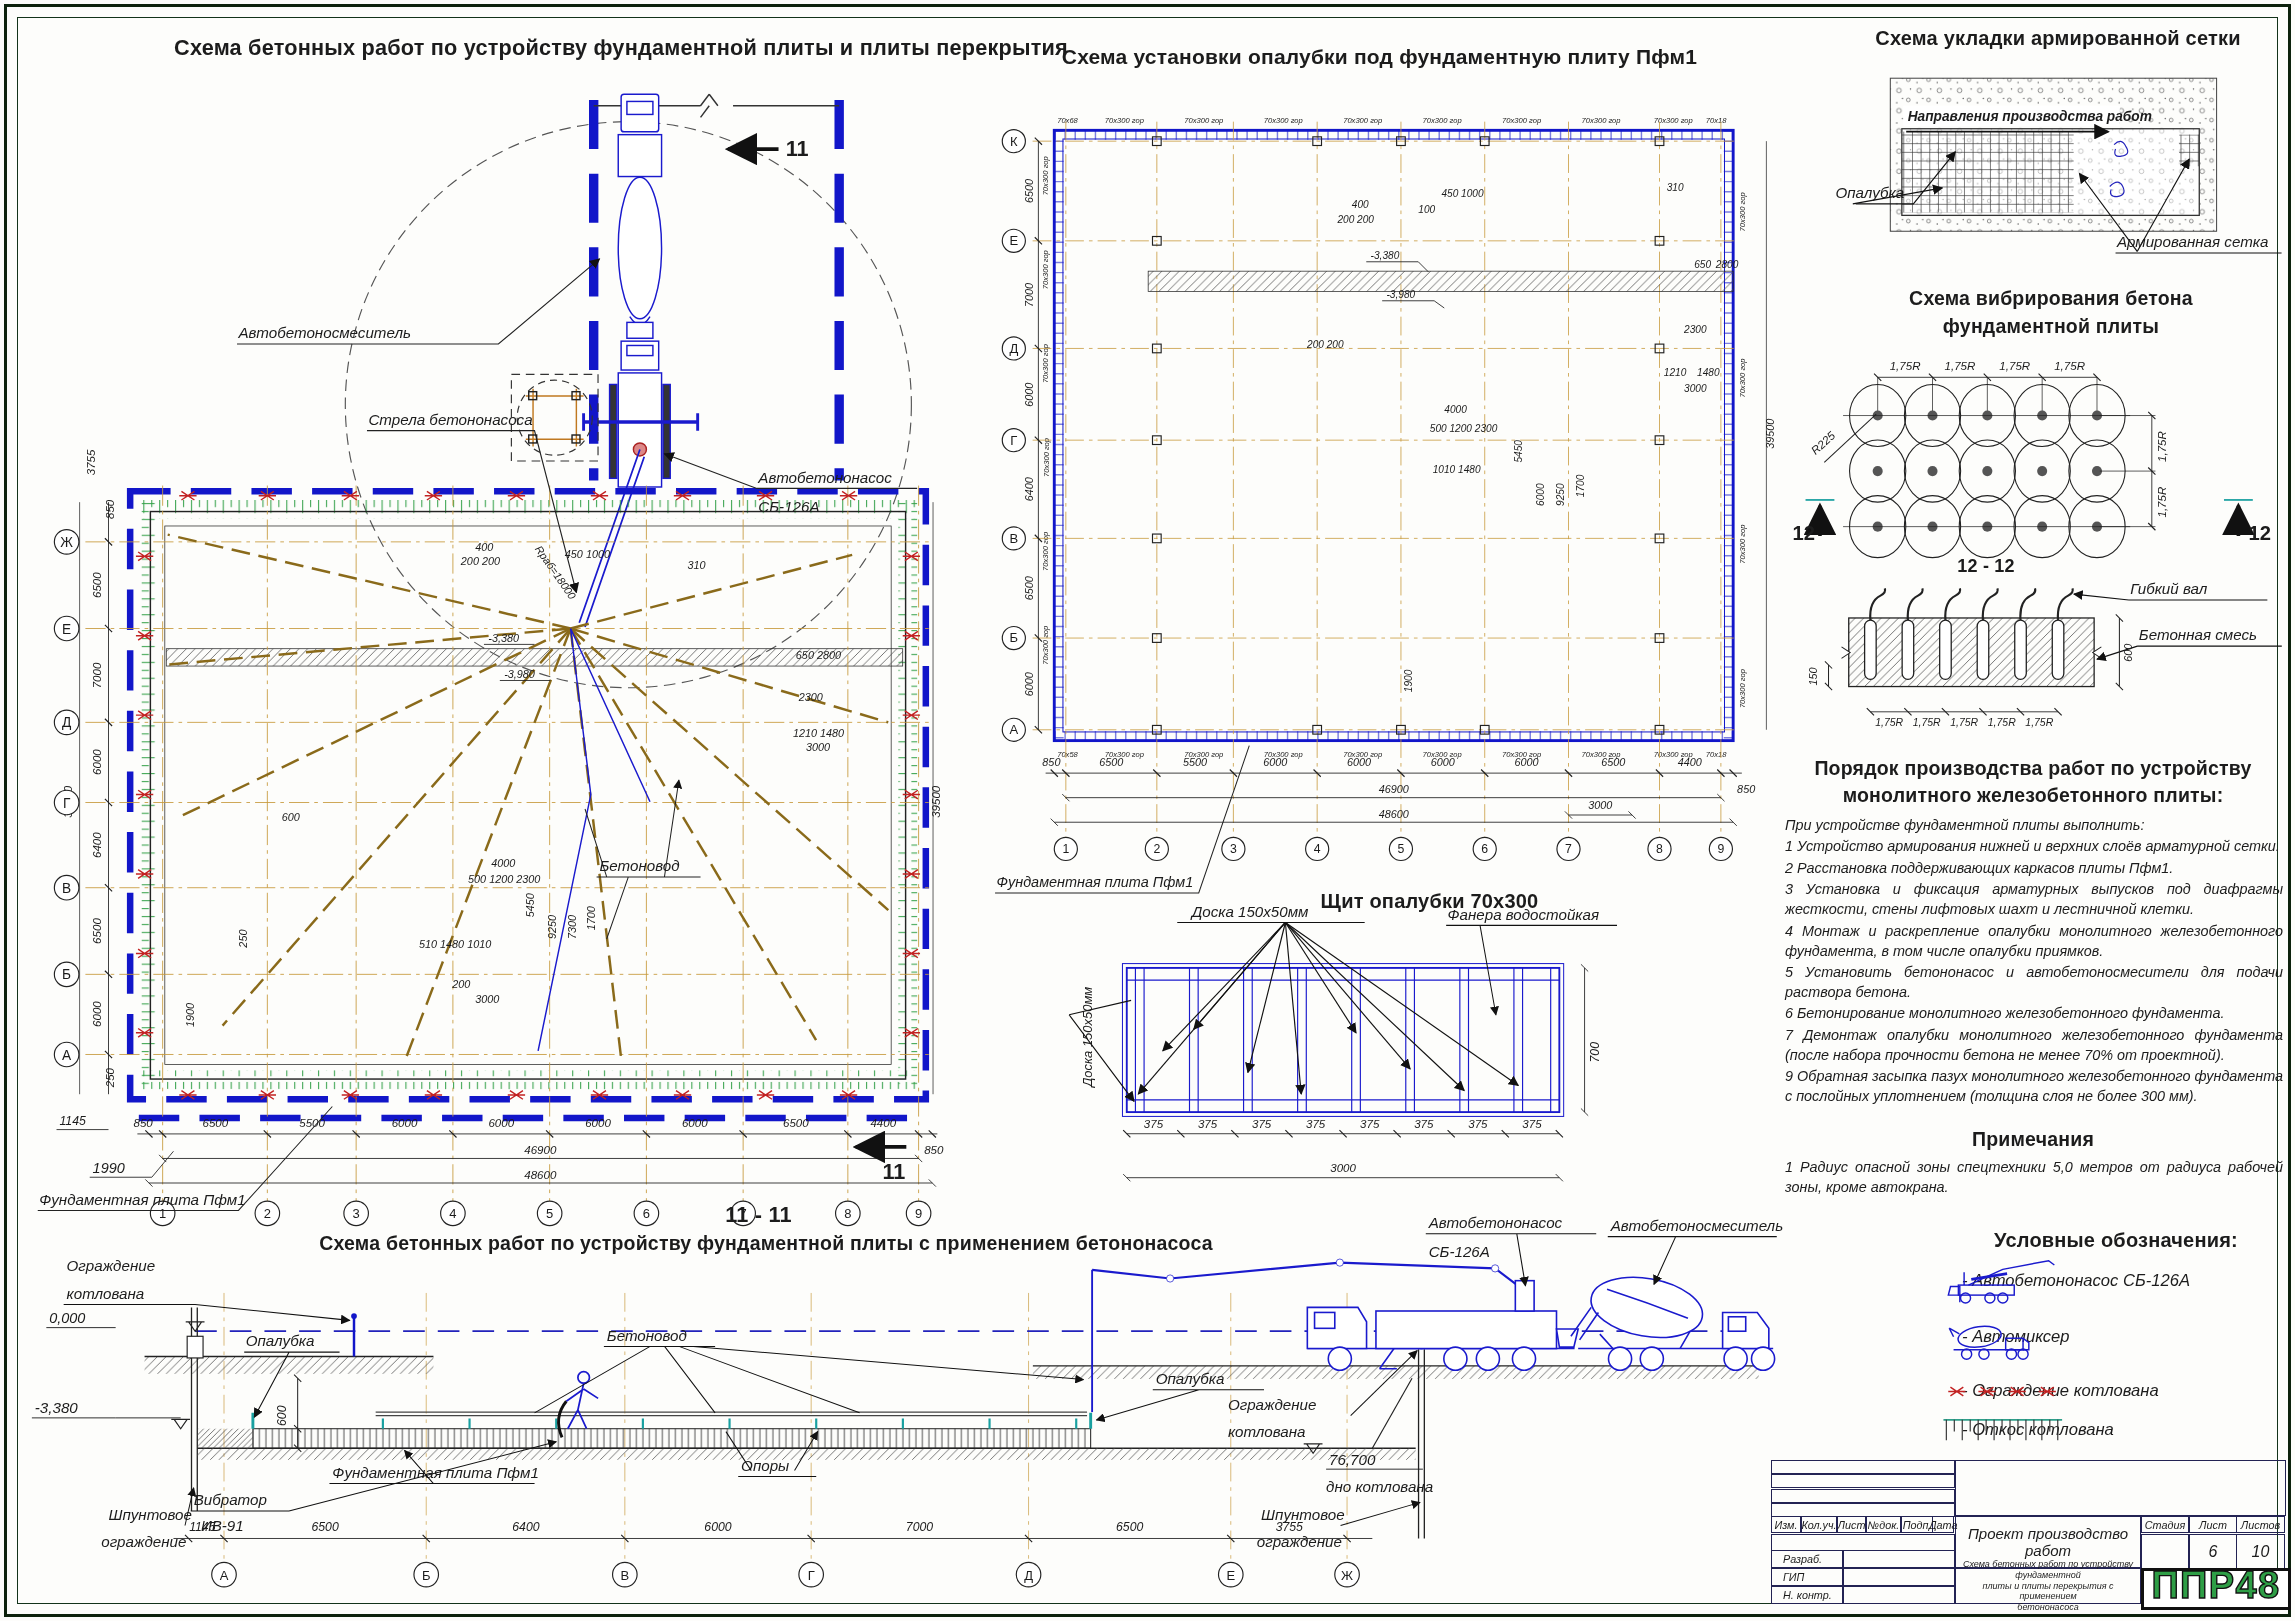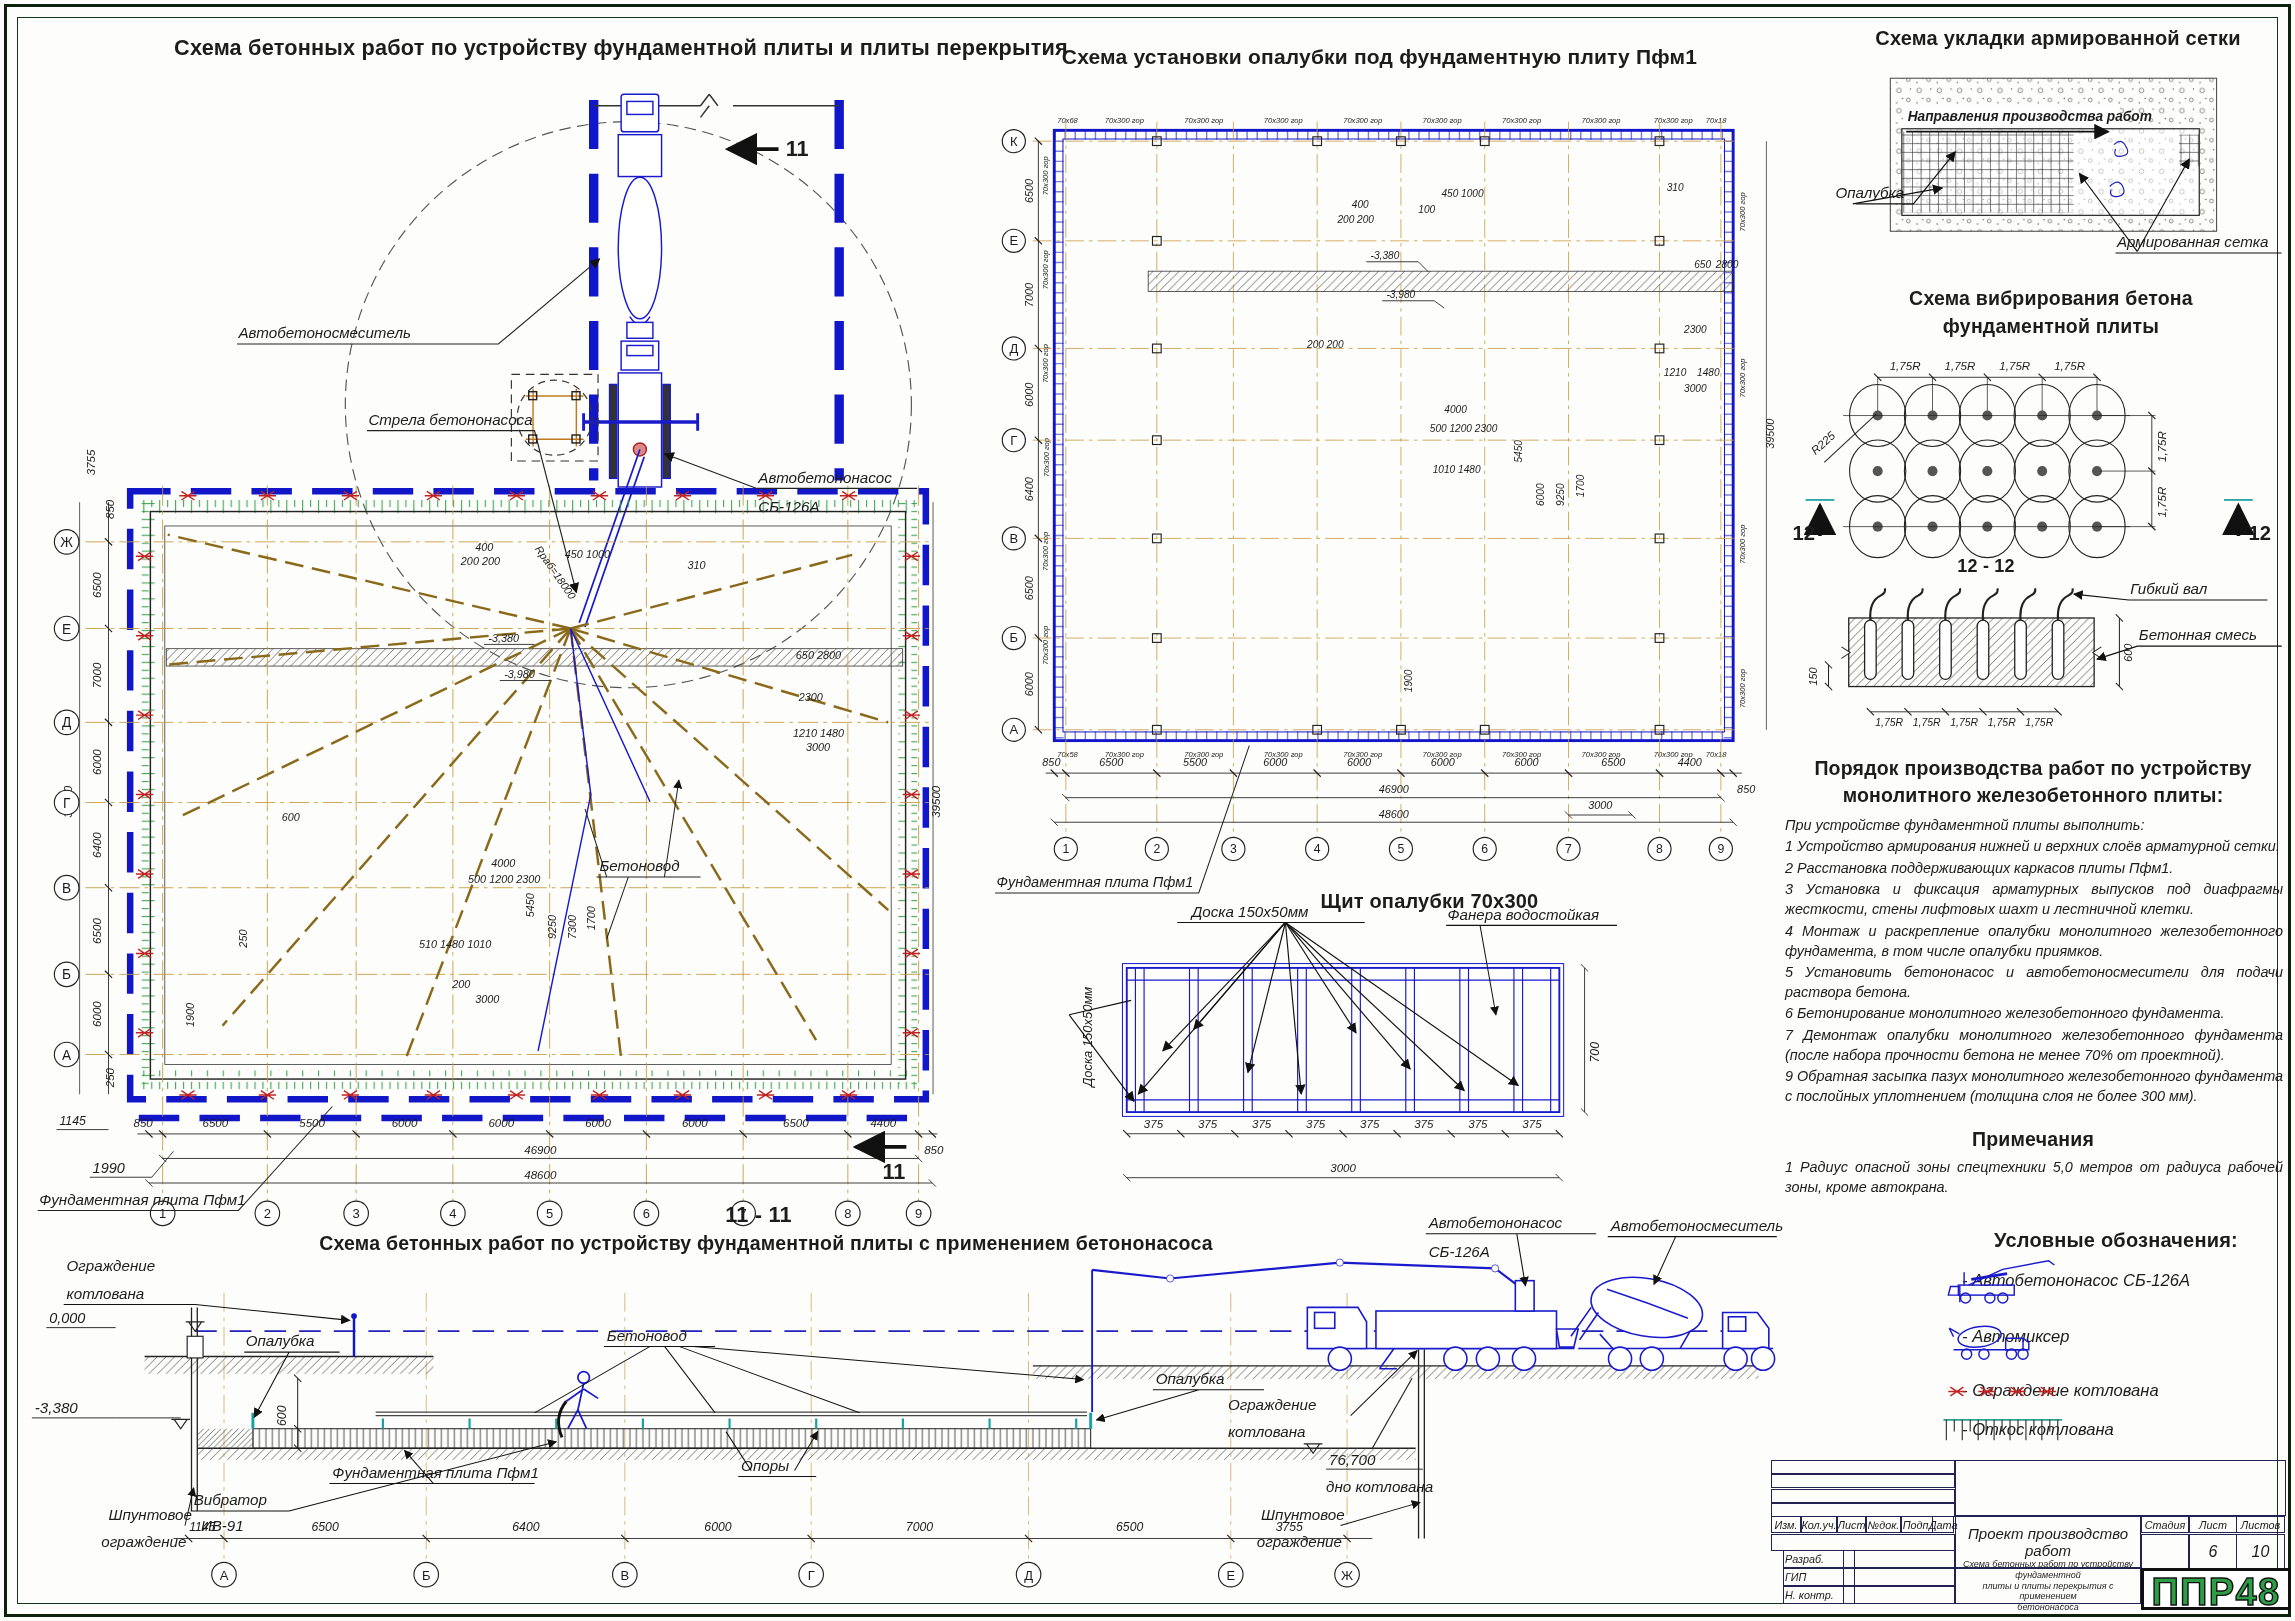--- a/index.html
+++ b/index.html
@@ -8,22 +8,22 @@
   #frame-inner{position:absolute;inset:17.3px;border:1.4px solid #13331a;}
   .abs{position:absolute;}
   .ttl{font-weight:700;text-align:center;letter-spacing:0.2px;}
   svg{position:absolute;overflow:visible;}
   svg text{font-family:"Liberation Sans",sans-serif;fill:#1c1c1c;}
   .txt-block p{margin:0 0 1.4px 0;text-align:justify;font-size:14.4px;line-height:20px;font-style:italic;}
   .leg-row{position:absolute;display:flex;align-items:center;}
   .leg-label{font-size:16.6px;font-style:italic;white-space:nowrap;}
   
   .tb-cell{position:absolute;border:1.2px solid #232353;box-sizing:border-box;font-size:10.8px;font-style:italic;display:flex;align-items:center;justify-content:center;text-align:center;}
-  .tb-left{justify-content:flex-start;padding-left:1px;margin-left:12px;}
-  #logo-box{position:absolute;border:3.6px solid #101010;display:flex;align-items:flex-start;justify-content:center;background:#fff;}
+  .tb-left{justify-content:flex-start;padding-left:11px;}
+  #logo-box{position:absolute;border:3.6px solid #101010;display:flex;align-items:flex-end;justify-content:center;background:#fff;}
   #logo-text{font-size:38px;font-weight:900;color:#2e9e46;letter-spacing:1.4px;-webkit-text-stroke:1.4px #111;}
 </style>
 </head>
 <body>
 
 <div id="stage">
 <div id="frame-outer"></div>
 <div id="frame-inner"></div>
 
 <svg width="0" height="0">

